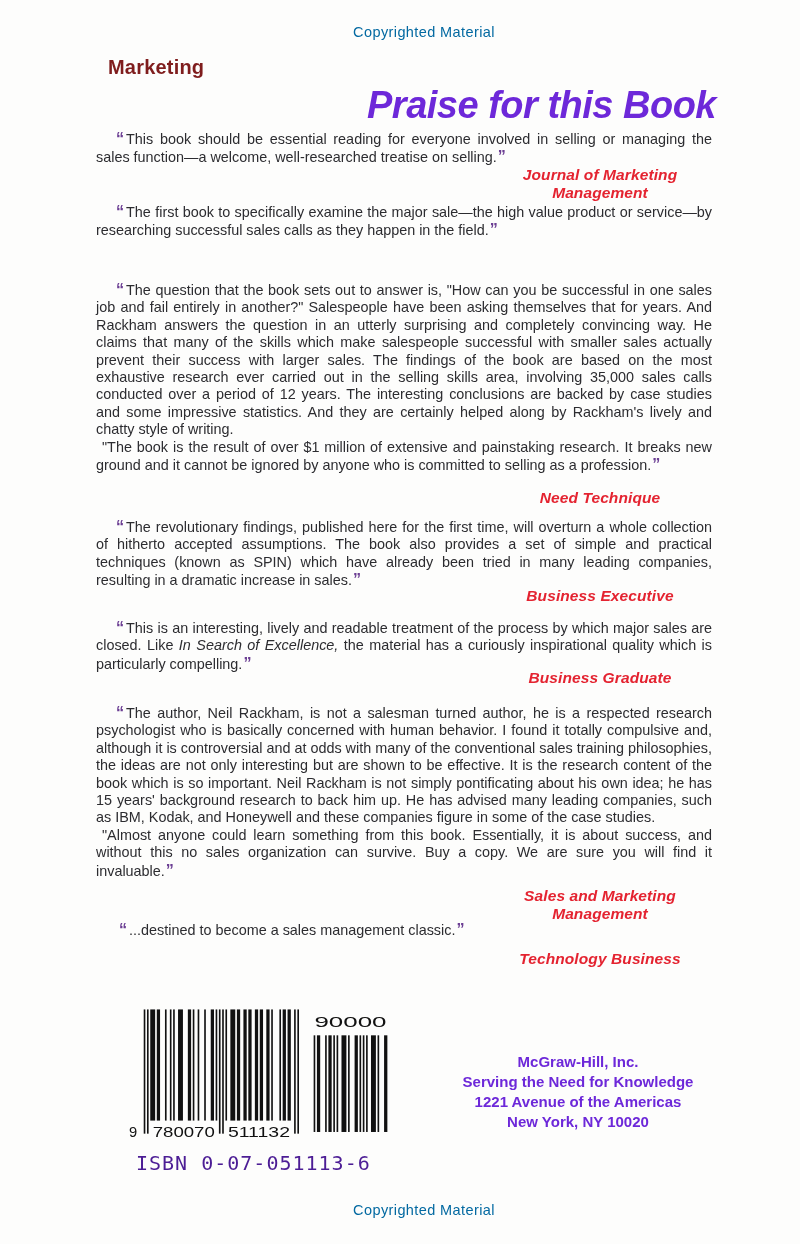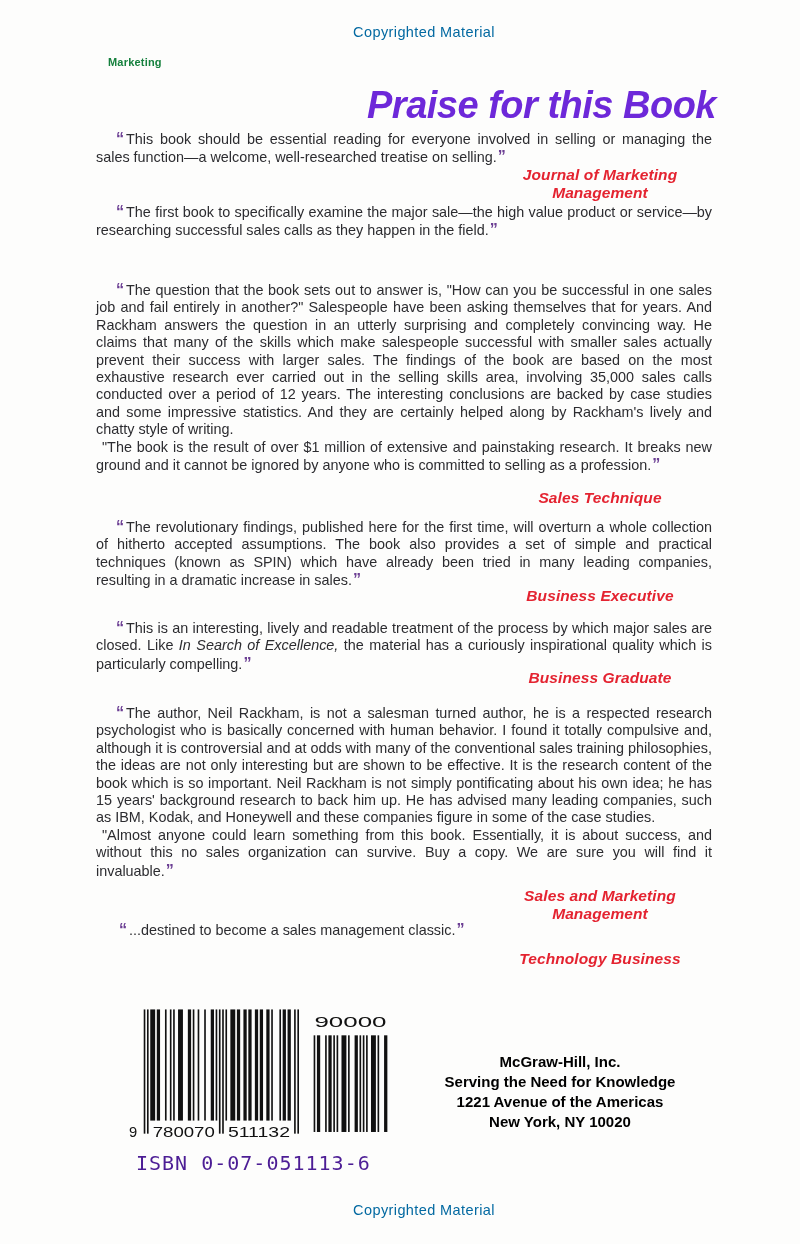--- a/index.html
+++ b/index.html
@@ -16,21 +16,21 @@
   .copyright {
     position:absolute; left:0; width:800px;
     text-align:center;
     color:#0369a1;
     font-size:14.5px; letter-spacing:0.4px;margin-left:24px;
   }
   .copyright.top { top:24px; }
   .copyright.bottom { top:1202px; }
   .category {
     position:absolute; left:108px; top:56px;
-    font-weight:bold; font-size:11px; color:#15803d;
+    font-weight:bold; font-size:20px; color:#7f1d1d;
     letter-spacing:0.2px;
   }
   .title {
     position:absolute; left:100px; top:84px; width:616px;
     text-align:right;
     font-size:38px; font-weight:bold; font-style:italic;
     color:#6d28d9; letter-spacing:-0.5px;
   }
   .quote {
     position:absolute; left:96px; width:616px;
@@ -61,23 +61,23 @@
   .barcode-digits {
     font-family:"Liberation Sans", sans-serif;
     fill:#111;
   }
   .isbn {
     position:absolute; left:136px; top:1151px;
     font-family:"DejaVu Sans Mono", monospace;
     font-size:20px; color:#4c1d95; letter-spacing:1px;
   }
   .publisher {
-    position:absolute; left:420px; top:1052px; width:280px;
+    position:absolute; left:438px; top:1052px; width:280px;
     text-align:center; font-weight:bold;
-    font-size:15px; line-height:20px; color:#000000;
+    font-size:15px; line-height:20px; color:#6d28d9;
   }
 </style>
 </head>
 <body>
 
 <div class="page">
 
   <div class="copyright top">Copyrighted Material</div>
 
   <div class="category">Marketing</div>
@@ -90,21 +90,21 @@
   <div class="attribution" style="top:166px;">Journal of Marketing Management</div>
 
   <div class="quote" style="top:203px;">
     <div class="para1"><span class="qmark open">“</span><span>The first book to specifically examine the major sale—the high value product or service—by researching successful sales calls as they happen in the field.</span><span class="qmark close">”</span></div>
   </div>
 
   <div class="quote" style="top:281px;">
     <div class="para1"><span class="qmark open">“</span><span>The question that the book sets out to answer is, "How can you be successful in one sales job and fail entirely in another?" Salespeople have been asking themselves that for years. And Rackham answers the question in an utterly surprising and completely convincing way. He claims that many of the skills which make salespeople successful with smaller sales actually prevent their success with larger sales. The findings of the book are based on the most exhaustive research ever carried out in the selling skills area, involving 35,000 sales calls conducted over a period of 12 years. The interesting conclusions are backed by case studies and some impressive statistics. And they are certainly helped along by Rackham's lively and chatty style of writing.</span></div>
     <div class="para2"><span>"The book is the result of over $1 million of extensive and painstaking research. It breaks new ground and it cannot be ignored by anyone who is committed to selling as a profession.</span><span class="qmark close">”</span></div>
   </div>
-  <div class="attribution" style="top:489px;">Sales Technique</div>
+  <div class="attribution" style="top:489px;">Need Technique</div>
 
   <div class="quote" style="top:518px;">
     <div class="para1"><span class="qmark open">“</span><span>The revolutionary findings, published here for the first time, will overturn a whole collection of hitherto accepted assumptions. The book also provides a set of simple and practical techniques (known as SPIN) which have already been tried in many leading companies, resulting in a dramatic increase in sales.</span><span class="qmark close">”</span></div>
   </div>
   <div class="attribution" style="top:587px;">Business Executive</div>
 
   <div class="quote" style="top:619px;">
     <div class="para1"><span class="qmark open">“</span><span>This is an interesting, lively and readable treatment of the process by which major sales are closed. Like </span><span class="ital">In Search of Excellence,</span><span> the material has a curiously inspirational quality which is particularly compelling.</span><span class="qmark close">”</span></div>
   </div>
   <div class="attribution" style="top:669px;">Business Graduate</div>

